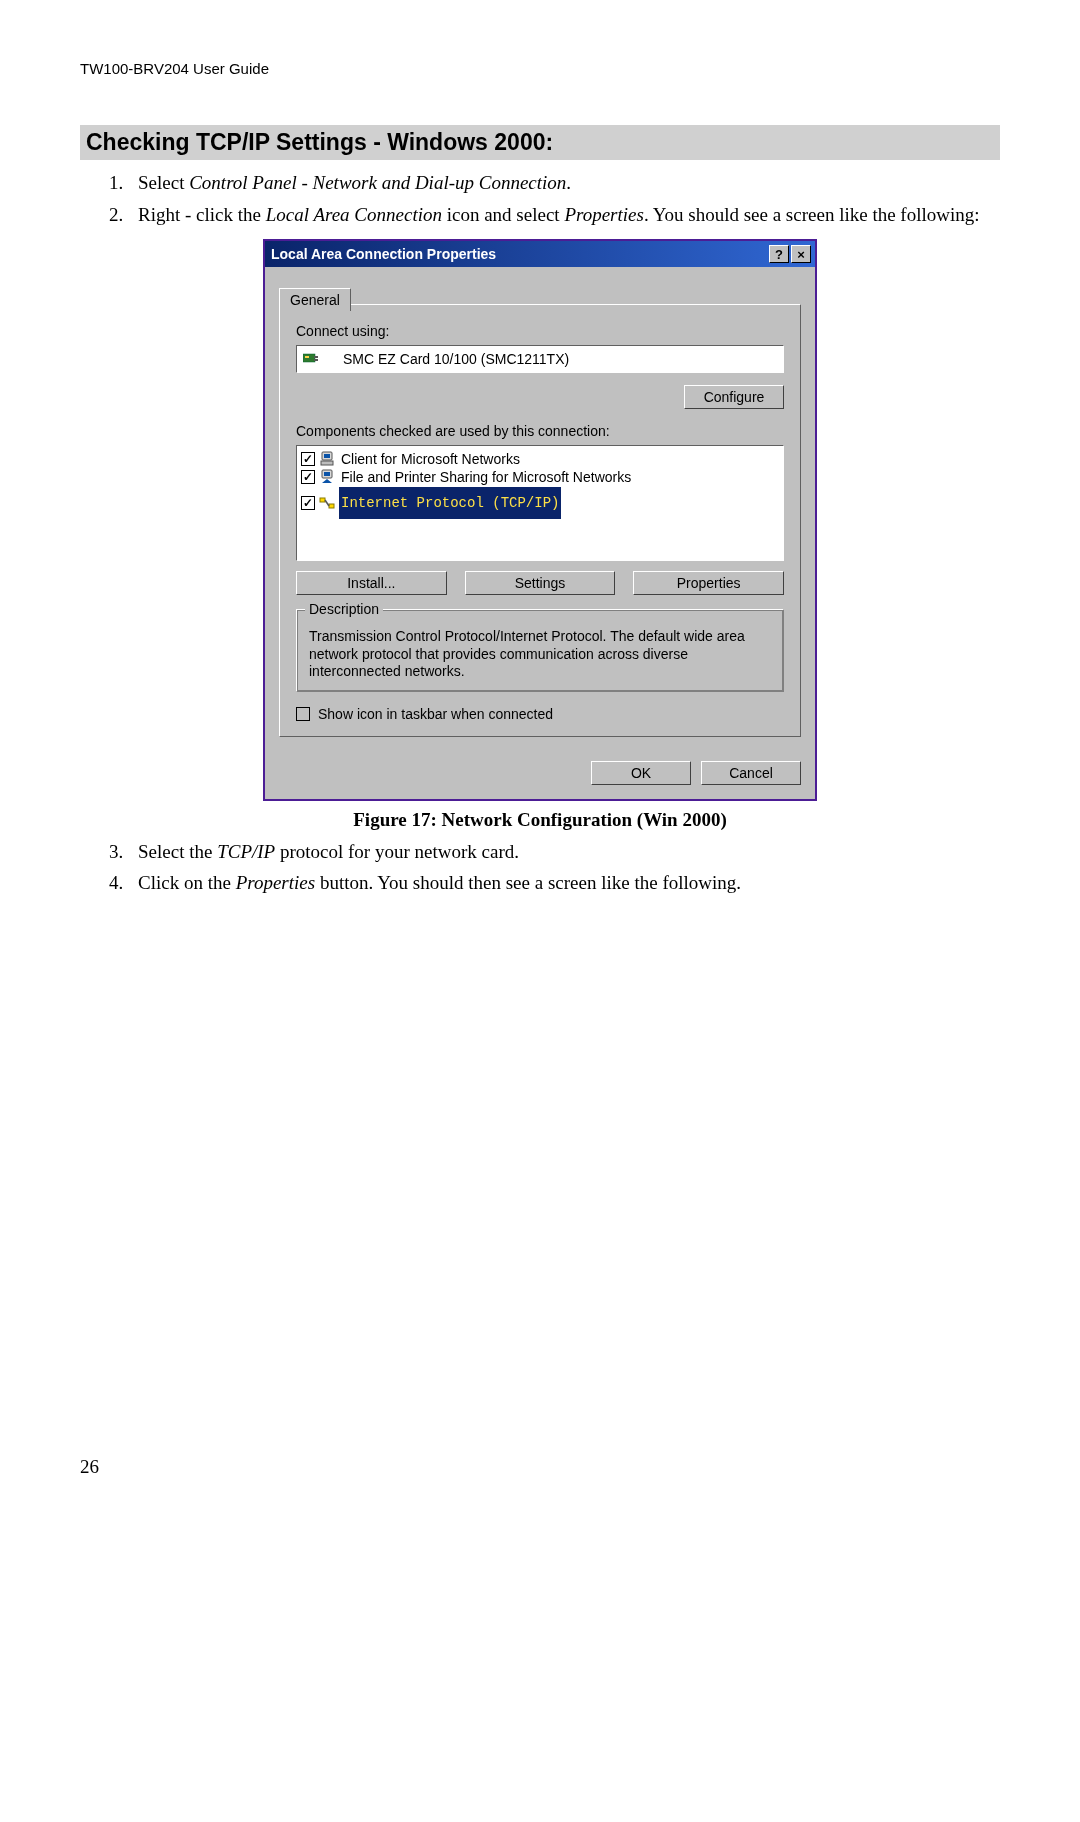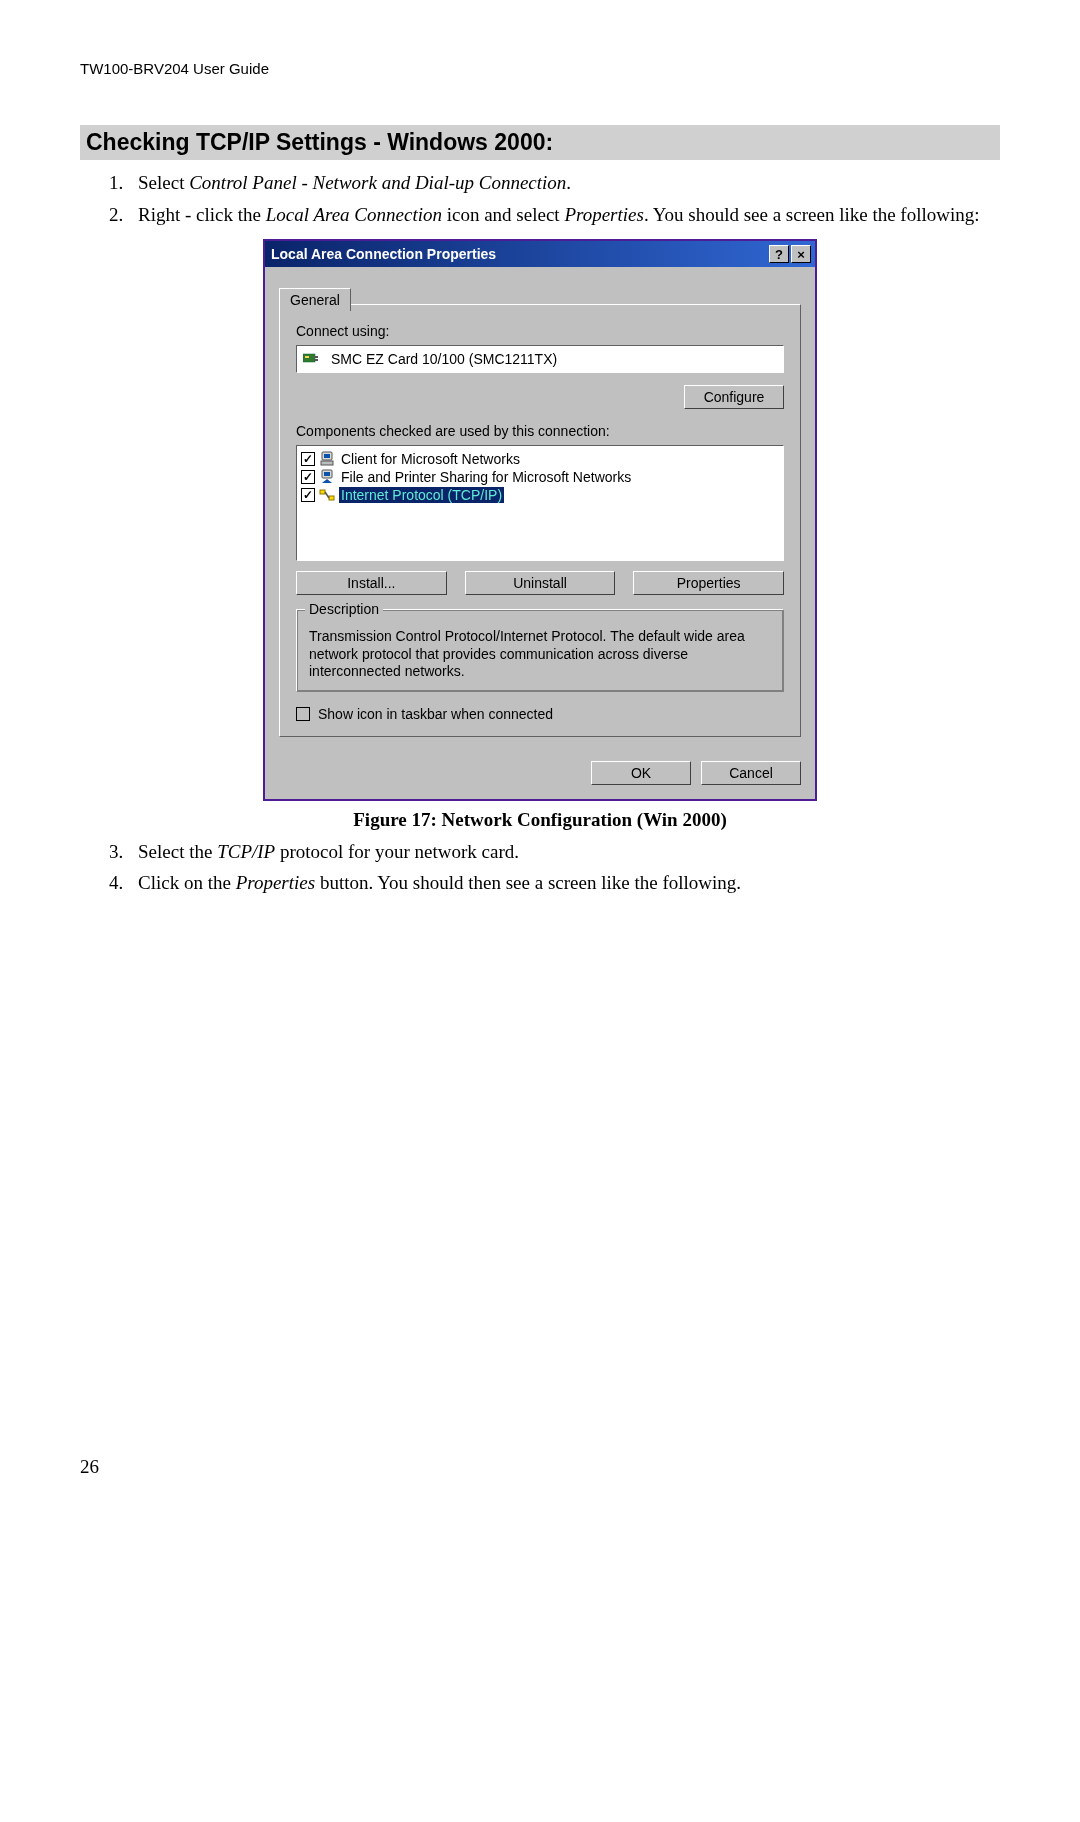--- a/index.html
+++ b/index.html
@@ -105,21 +105,21 @@
   .lbl { margin-bottom:6px; font-size:14px; }
   .sunken {
     border-top:1px solid #606060;
     border-left:1px solid #606060;
     border-right:1px solid #fff;
     border-bottom:1px solid #fff;
     background:#fff;
     padding:5px 6px;
     display:flex;
     align-items:center;
-    gap:12px;
+    gap:24px;
     font-size:14px;
   }
   .nic-icon { width:16px;height:14px; }
   .btn {
     background:#c0c0c0;
     border-top:1px solid #fff;
     border-left:1px solid #fff;
     border-right:1px solid #404040;
     border-bottom:1px solid #404040;
     padding:3px 0;
@@ -141,21 +141,21 @@
   }
   .comp-item { display:flex; align-items:center; gap:4px; padding:1px 0; }
   .chk {
     width:14px;height:14px;flex:none;
     border:1px solid #000;background:#fff;
     display:flex;align-items:center;justify-content:center;
     font-size:12px;line-height:1;font-weight:bold;
   }
   .ci-icon { width:16px;height:16px;flex:none;display:flex;align-items:center;justify-content:center; }
   .comp-text { padding:0 2px; }
-  .comp-sel { background:#0a246a;color:#5eead4; padding:0 2px; }
+  .comp-sel { background:#0a246a;color:#fde047; padding:8px 2px;font-family:Liberation Mono, monospace; }
   .btn-row3 {
     display:flex; justify-content:center; margin:10px 0 14px 0; gap:18px;
   }
   .btn-row3 .btn { flex:1; }
   .groupbox {
     border:1px solid #808080;
     border-top-color:#fff;
     border-left-color:#fff;
     position:relative;
     padding:18px 12px 10px 12px;
@@ -266,21 +266,21 @@
                   <rect x="10" y="9" width="5" height="4" fill="#ffd800" stroke="#8a7a00"></rect>
                   <path d="M6 5 L10 11" stroke="#555" stroke-width="1.5"></path>
                 </svg>
             </span>
             <span class="comp-text comp-sel">Internet Protocol (TCP/IP)</span>
           </div>
         </div>
 
         <div class="btn-row3">
           <div class="btn">Install...</div>
-          <div class="btn">Uninstall</div>
+          <div class="btn">Settings</div>
           <div class="btn">Properties</div>
         </div>
 
         <div class="groupbox">
           <div class="groupbox-border"></div>
           <span class="groupbox-title">Description</span>
           <div style="line-height:1.25;">Transmission Control Protocol/Internet Protocol. The default wide area network protocol that provides communication across diverse interconnected networks.</div>
         </div>
 
         <div class="checkbox-row">

